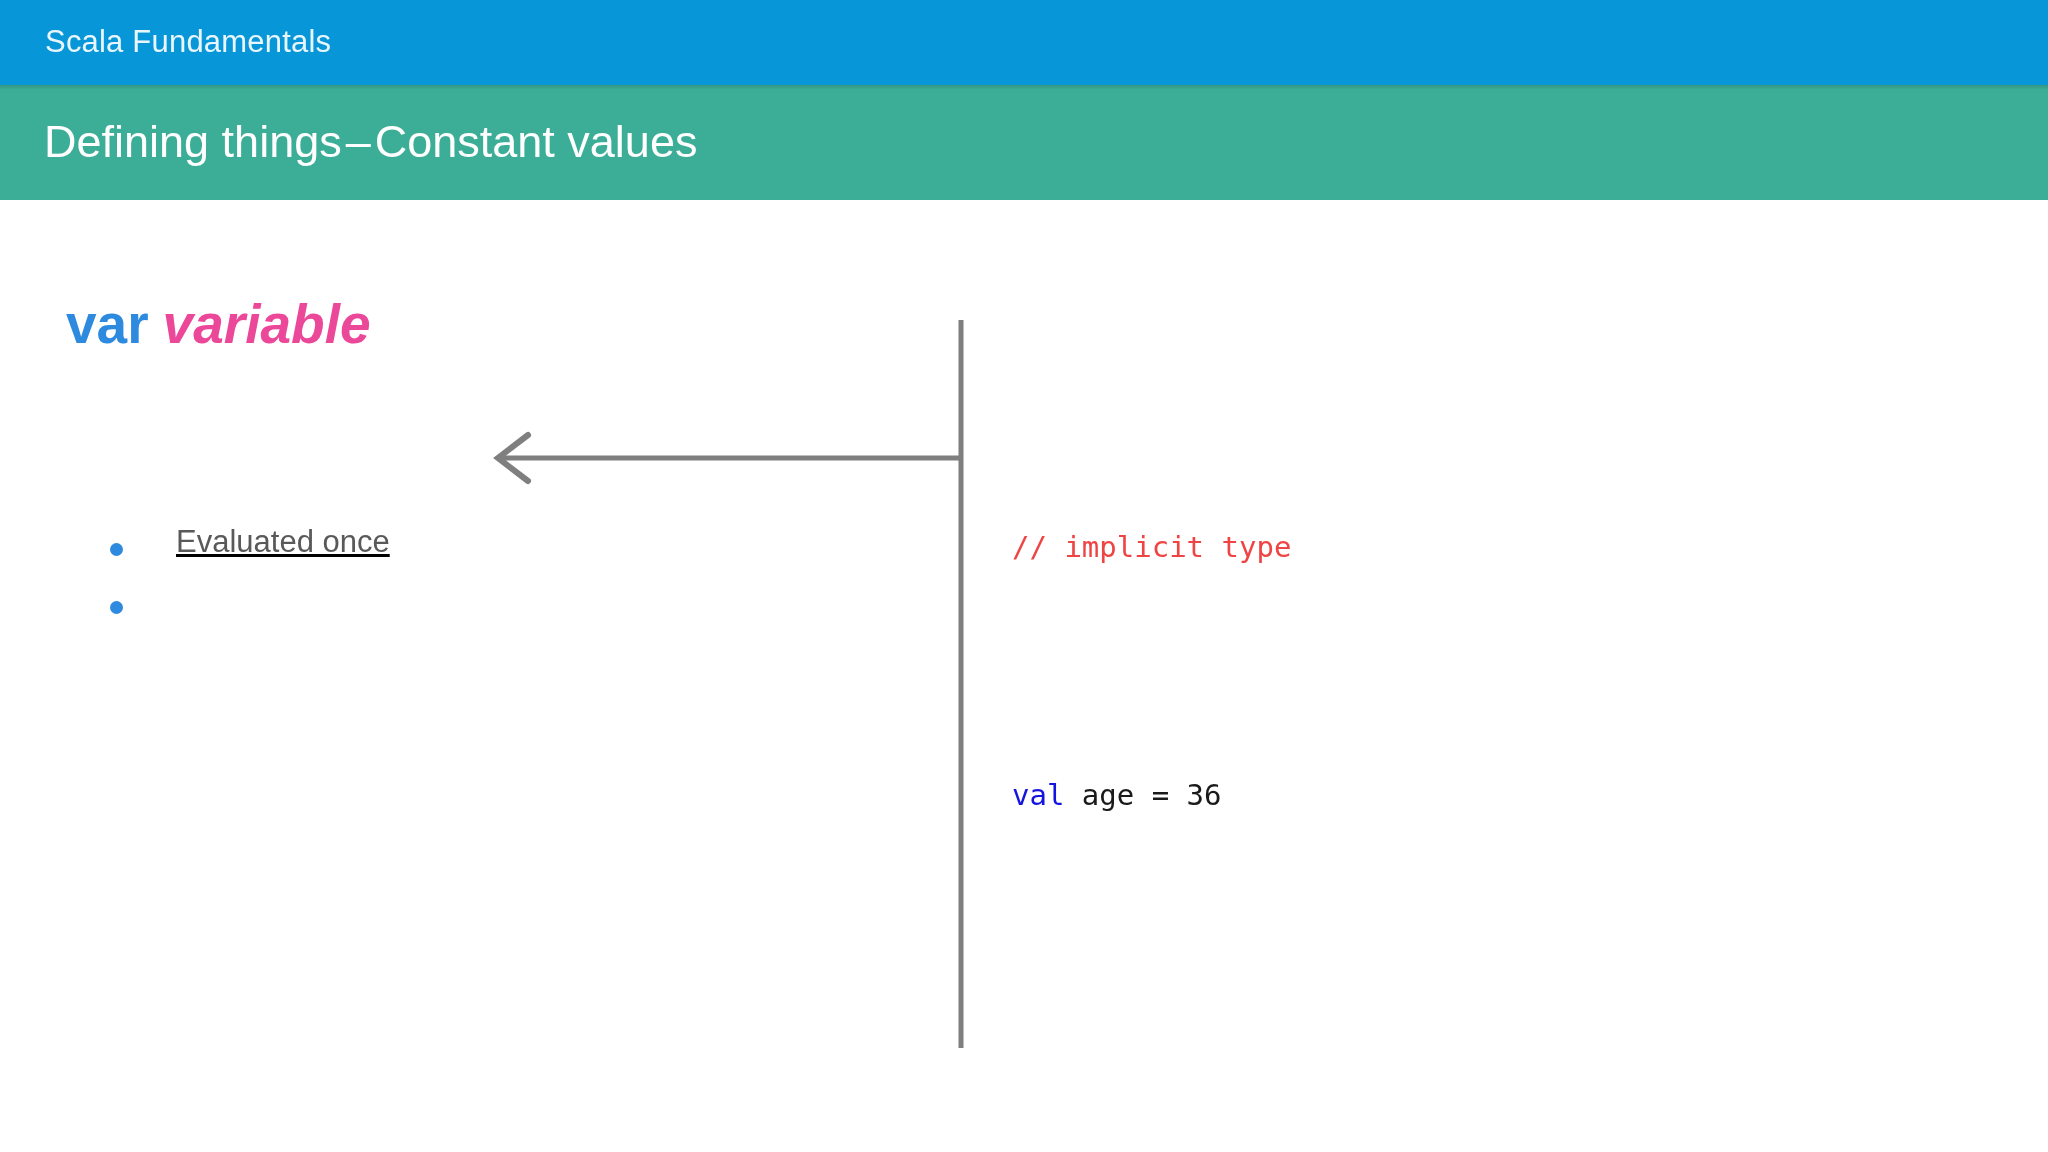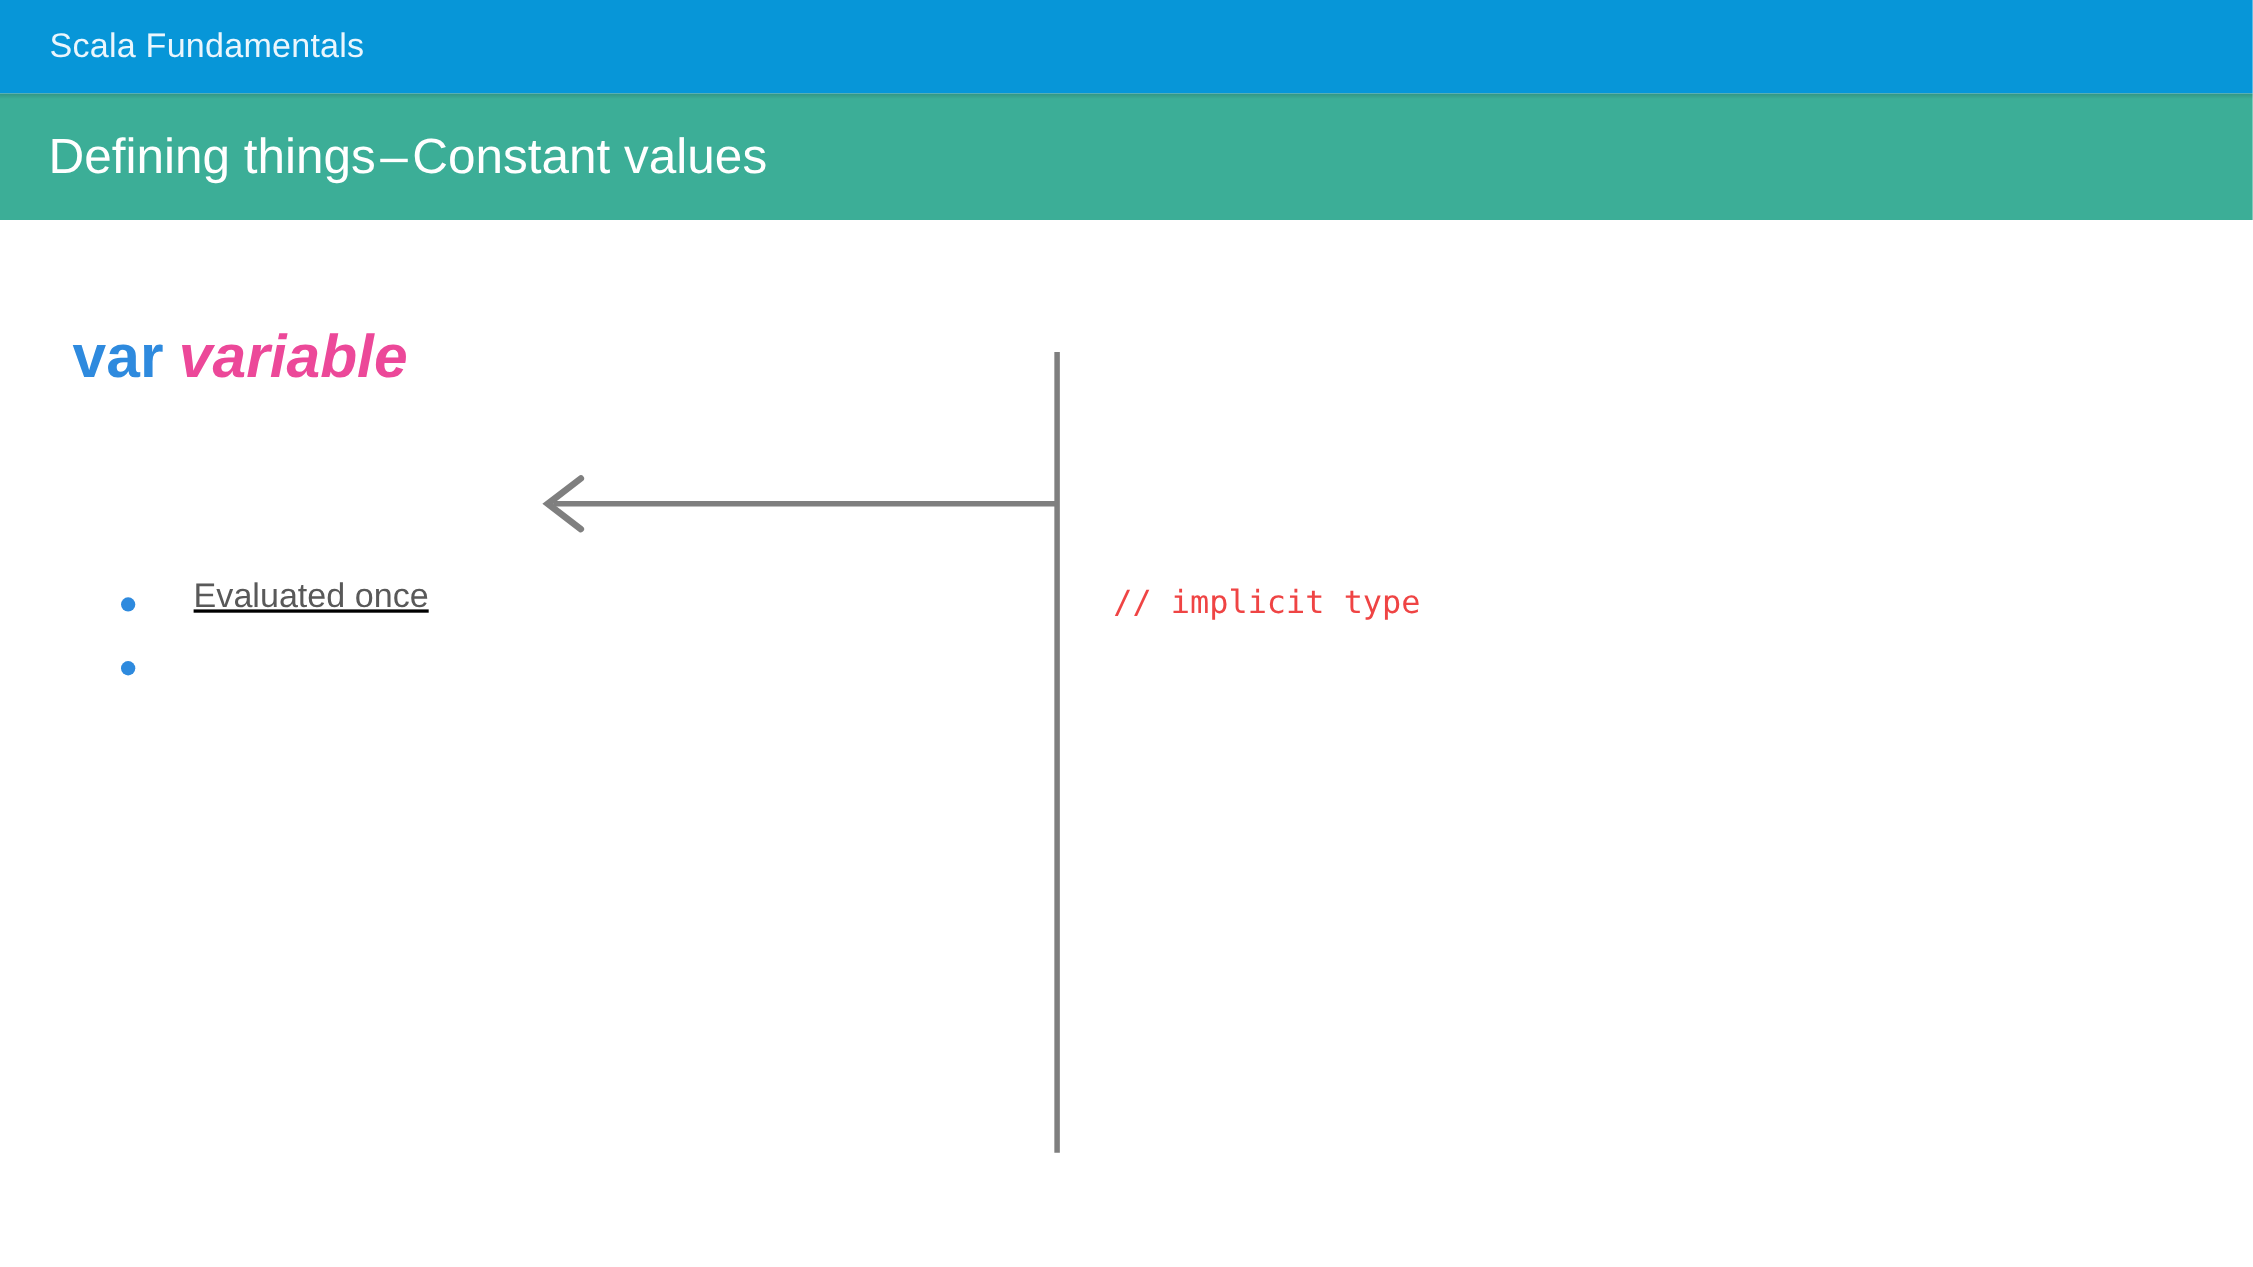--- a/index.html
+++ b/index.html
@@ -200,20 +200,21 @@
   <svg class="connector" width="2048" height="1152" viewBox="0 0 2048 1152">
     <line x1="961" y1="320" x2="961" y2="1048" stroke="#7f7f7f" stroke-width="5" stroke-linecap="butt"></line>
     <line x1="961" y1="458" x2="503" y2="458" stroke="#7f7f7f" stroke-width="5" stroke-linecap="butt"></line>
     <polyline points="528,435 498,458 528,481" fill="none" stroke="#7f7f7f" stroke-width="6" stroke-linecap="round" stroke-linejoin="miter"></polyline>
   </svg>
 
   <div class="code-col">
 
     <div class="code-line"><span class="c-comment">// implicit type</span></div>
 
+    <div class="code-line"><span class="c-kw">val</span><span class="c-plain"> age = 36</span></div>
 
 
     
 
     
 
     
 
     
 

